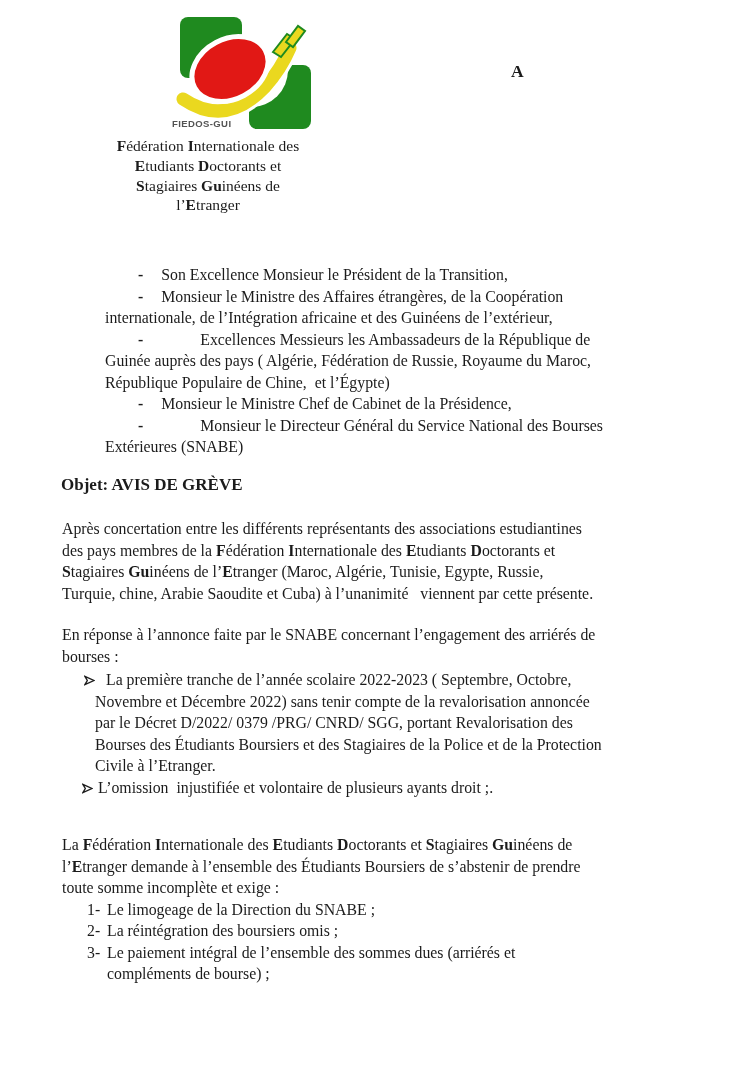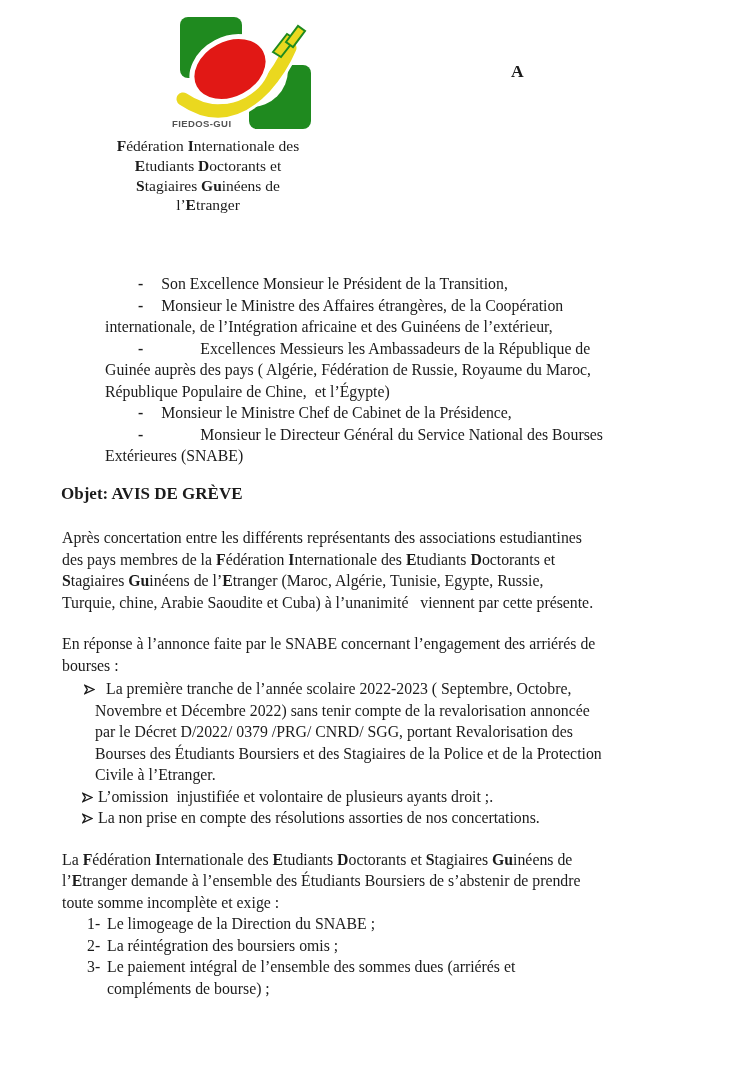--- a/index.html
+++ b/index.html
@@ -15,31 +15,31 @@
     position:absolute;left:2px;top:99px;
     font-family:"Liberation Sans","DejaVu Sans",sans-serif;
     font-size:9.5px;font-weight:bold;color:#535353;letter-spacing:.4px;
   }
   .org-name{
     position:absolute;left:74px;top:136px;width:268px;text-align:center;
     font-size:15.5px;line-height:19.8px;white-space:pre-wrap;
   }
   .letter-mark{position:absolute;left:511px;top:61px;font-size:17.5px;font-weight:bold;}
   
-  .content{position:absolute;left:0;top:9px;width:734px;padding-top:264px;box-sizing:border-box;}
+  .content{position:absolute;left:0;top:0;width:734px;padding-top:264px;box-sizing:border-box;}
   .recipients{margin:0 36px 0 105px;}
   .recipient{white-space:pre-wrap;text-indent:33px;}
   .dash{font-weight:bold;}
   .gap{display:inline-block;}
   .g1{width:18px;}
   .g2{width:57px;}
   .objet{margin:16px 0 0 61px;font-weight:bold;font-size:17px;}
   .para{margin:23px 24px 0 62px;white-space:pre-wrap;}
   .para.mt24{margin-top:20px;}
-  .para.mt20{margin-top:20px;}
+  .para.mt20{margin-top:36px;}
   .reasons{list-style:none;margin:2px 20px 0 95px;padding:0;}
   .reason{white-space:pre-wrap;text-indent:-11px;}
   .reason .bmark{display:inline-block;width:13px;margin-right:9px;text-indent:0;}
   .reason.tight{text-indent:-13px;}
   .reason.tight .bmark{margin-right:3px;}
   .bmark svg{vertical-align:-1px;}
   .demands{list-style:none;margin:0 0 8px 87px;padding:0;}
   .demand{white-space:pre-wrap;padding-left:20px;text-indent:-20px;}
   .dnum{display:inline-block;width:20px;text-indent:0;}
 </style>
@@ -97,23 +97,20 @@
       <li class="reason"><span class="bmark"><svg width="11" height="11" viewBox="0 0 12 11">
               <polygon points="1,1 10.8,5.5 1,10 3.6,5.5" fill="none" stroke="#1c1c1c" stroke-width="1.5"></polygon>
             </svg></span><span class="btext">La première tranche de l’année scolaire 2022-2023 ( Septembre, Octobre,
 Novembre et Décembre 2022) sans tenir compte de la revalorisation annoncée
 par le Décret D/2022/ 0379 /PRG/ CNRD/ SGG, portant Revalorisation des
 Bourses des Étudiants Boursiers et des Stagiaires de la Police et de la Protection
 Civile à l’Etranger.</span></li>
       <li class="reason tight"><span class="bmark"><svg width="11" height="11" viewBox="0 0 12 11">
               <polygon points="1,1 10.8,5.5 1,10 3.6,5.5" fill="none" stroke="#1c1c1c" stroke-width="1.5"></polygon>
             </svg></span><span class="btext">L’omission  injustifiée et volontaire de plusieurs ayants droit ;.</span></li>
-      <li class="reason tight"><span class="bmark"><svg width="11" height="11" viewBox="0 0 12 11">
-              <polygon points="1,1 10.8,5.5 1,10 3.6,5.5" fill="none" stroke="#1c1c1c" stroke-width="1.5"></polygon>
-            </svg></span><span class="btext">La non prise en compte des résolutions assorties de nos concertations.</span></li>
     </ul>
 
     <p class="para mt20"><span>La </span><span class="b">F</span><span>édération </span><span class="b">I</span><span>nternationale des </span><span class="b">E</span><span>tudiants </span><span class="b">D</span><span>octorants et </span><span class="b">S</span><span>tagiaires </span><span class="b">Gu</span><span>inéens de
 l’</span><span class="b">E</span><span>tranger demande à l’ensemble des Étudiants Boursiers de s’abstenir de prendre
 toute somme incomplète et exige :</span></p>
 
     <ol class="demands">
       <li class="demand"><span class="dnum">1-</span><span class="dtext">Le limogeage de la Direction du SNABE ;</span></li>
       <li class="demand"><span class="dnum">2-</span><span class="dtext">La réintégration des boursiers omis ;</span></li>
       <li class="demand"><span class="dnum">3-</span><span class="dtext">Le paiement intégral de l’ensemble des sommes dues (arriérés et

